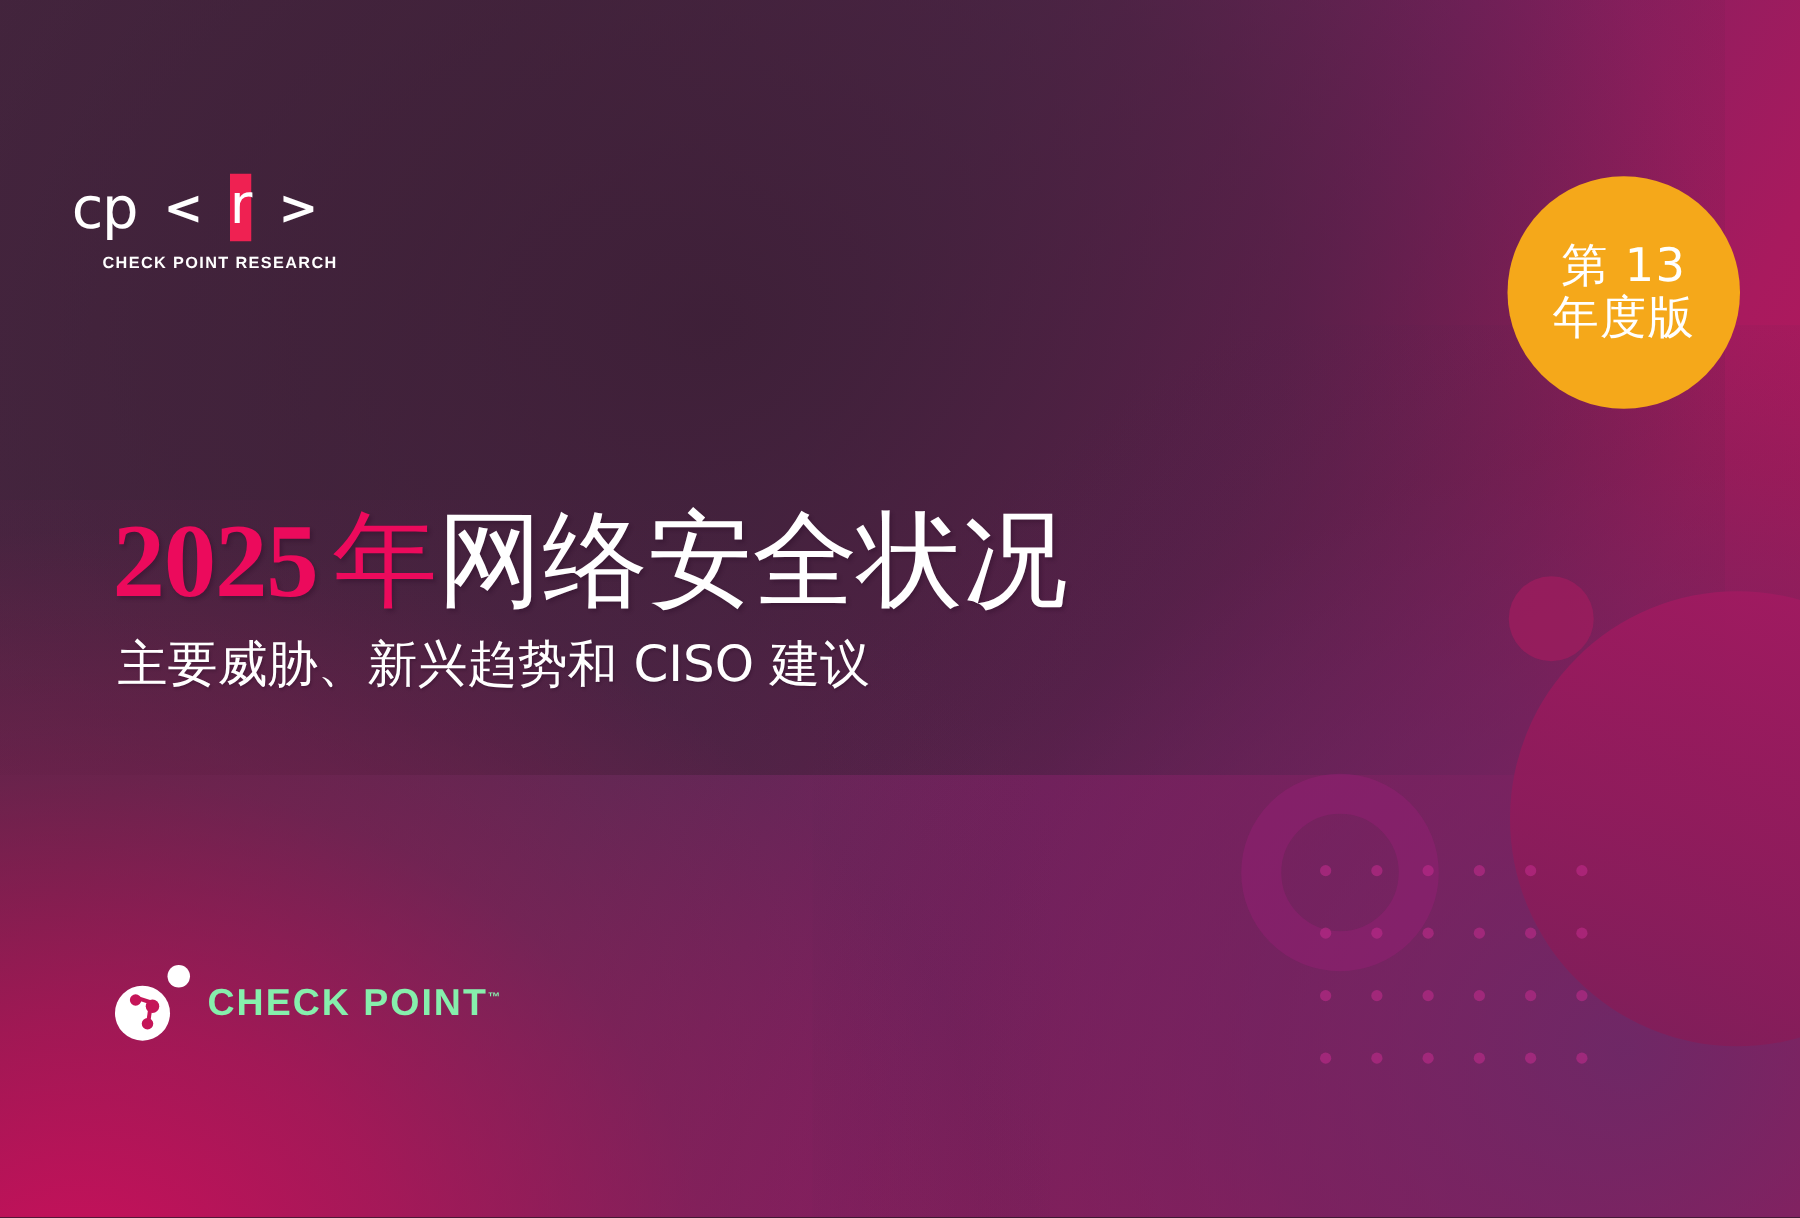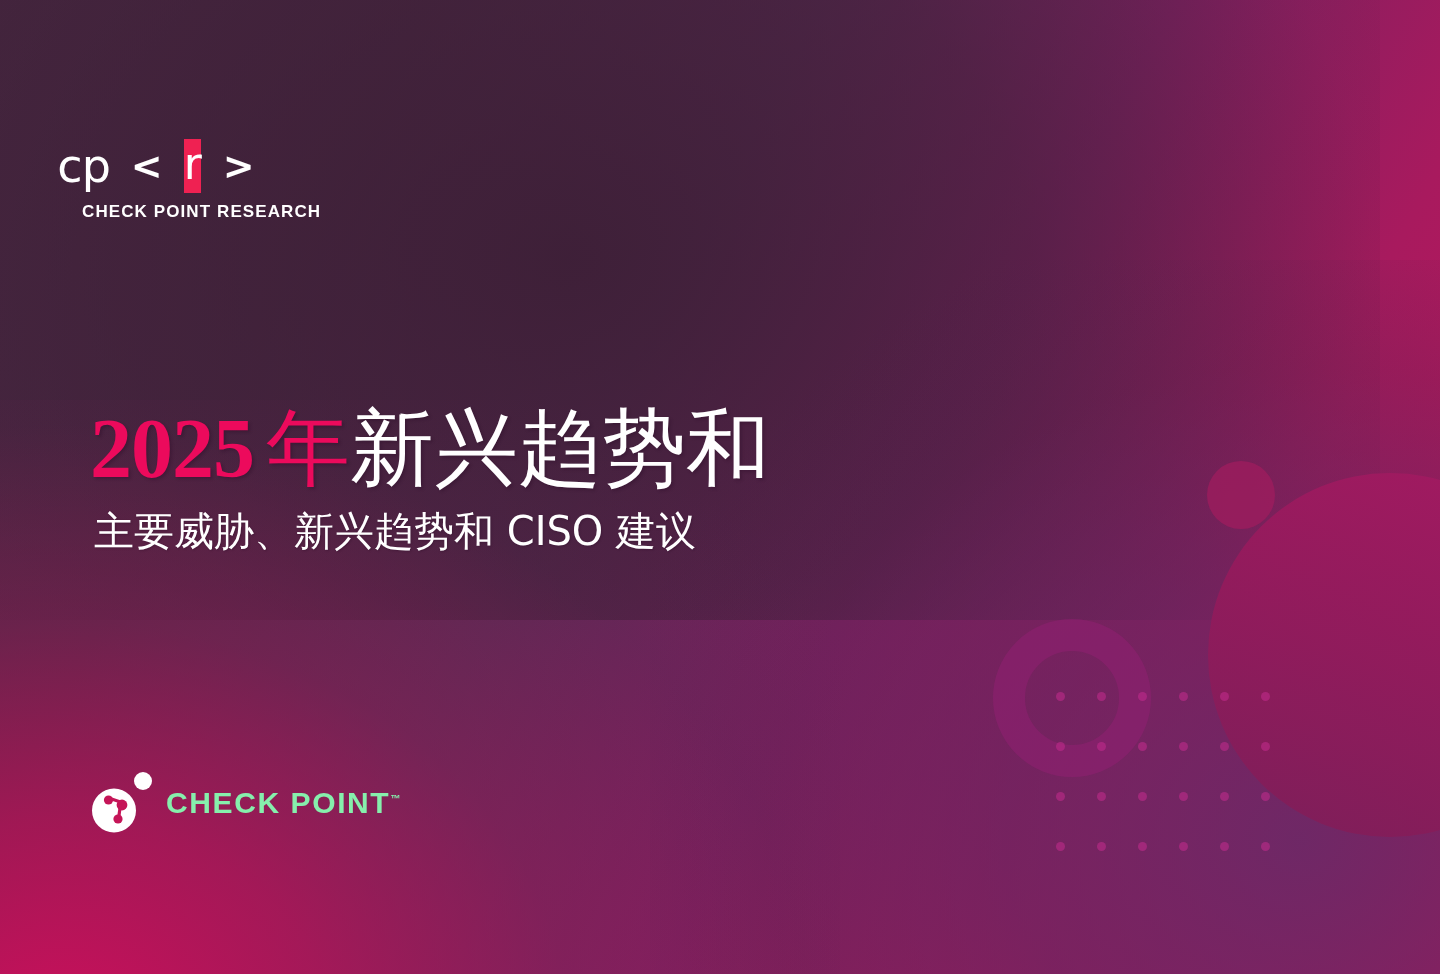--- a/index.html
+++ b/index.html
@@ -154,21 +154,21 @@
     font-size: 44px;
     line-height: 1;
     margin: 0 1px;
     padding-bottom: 4px;
     box-sizing: border-box;
   }
   .cpr-sub {
     margin-top: 8px;
     text-align: center;
     color: #ffffff;
-    font-size: 17px;
+    font-size: 13px;
     font-weight: 700;
     letter-spacing: 1.1px;
     font-family: "Liberation Sans", sans-serif;
     white-space: nowrap;
   }
 
   
   .badge {
     position: absolute;
     left: 1206px;
@@ -312,23 +312,27 @@
   <div class="cpr-logo">
     <div class="cpr-wordmark">
       <span class="cpr-cp">cp</span>
         <span class="cpr-lt">&lt;</span>
         <span class="cpr-r-box">r</span>
         <span class="cpr-gt">&gt;</span>
     </div>
     <div class="cpr-sub">CHECK POINT RESEARCH</div>
   </div>
 
+  <div class="badge">
+    <div class="badge-line1">第 13</div>
+    <div class="badge-line2">年度版</div>
+  </div>
 
   <div class="headline">
-    <h1 class="title"><span class="t-year">2025</span><span class="t-nian">年</span><span class="t-rest">新兴趋势和</span></h1>
+    <h1 class="title"><span class="t-year">2025</span><span class="t-nian">年</span><span class="t-rest">网络安全状况</span></h1>
     <div class="subtitle">主要威胁、新兴趋势和 CISO 建议</div>
   </div>
 
   <div class="cp-logo">
     <div class="cp-mark">
       <svg width="66" height="62" viewBox="0 0 66 62" xmlns="http://www.w3.org/2000/svg" aria-hidden="true">
         <circle cx="55" cy="9" r="9" fill="#ffffff"></circle>
         <path d="M26 16.5 A22 22 0 1 0 48 38.5 A22 22 0 0 0 26 16.5 Z" fill="#ffffff"></path>
         <path d="M30 13 L30 22 A14 14 0 0 0 44 36 L53 36 A27 27 0 0 1 30 13 Z" fill="#c9155d" opacity="0"></path>
         <g fill="#c51558">

